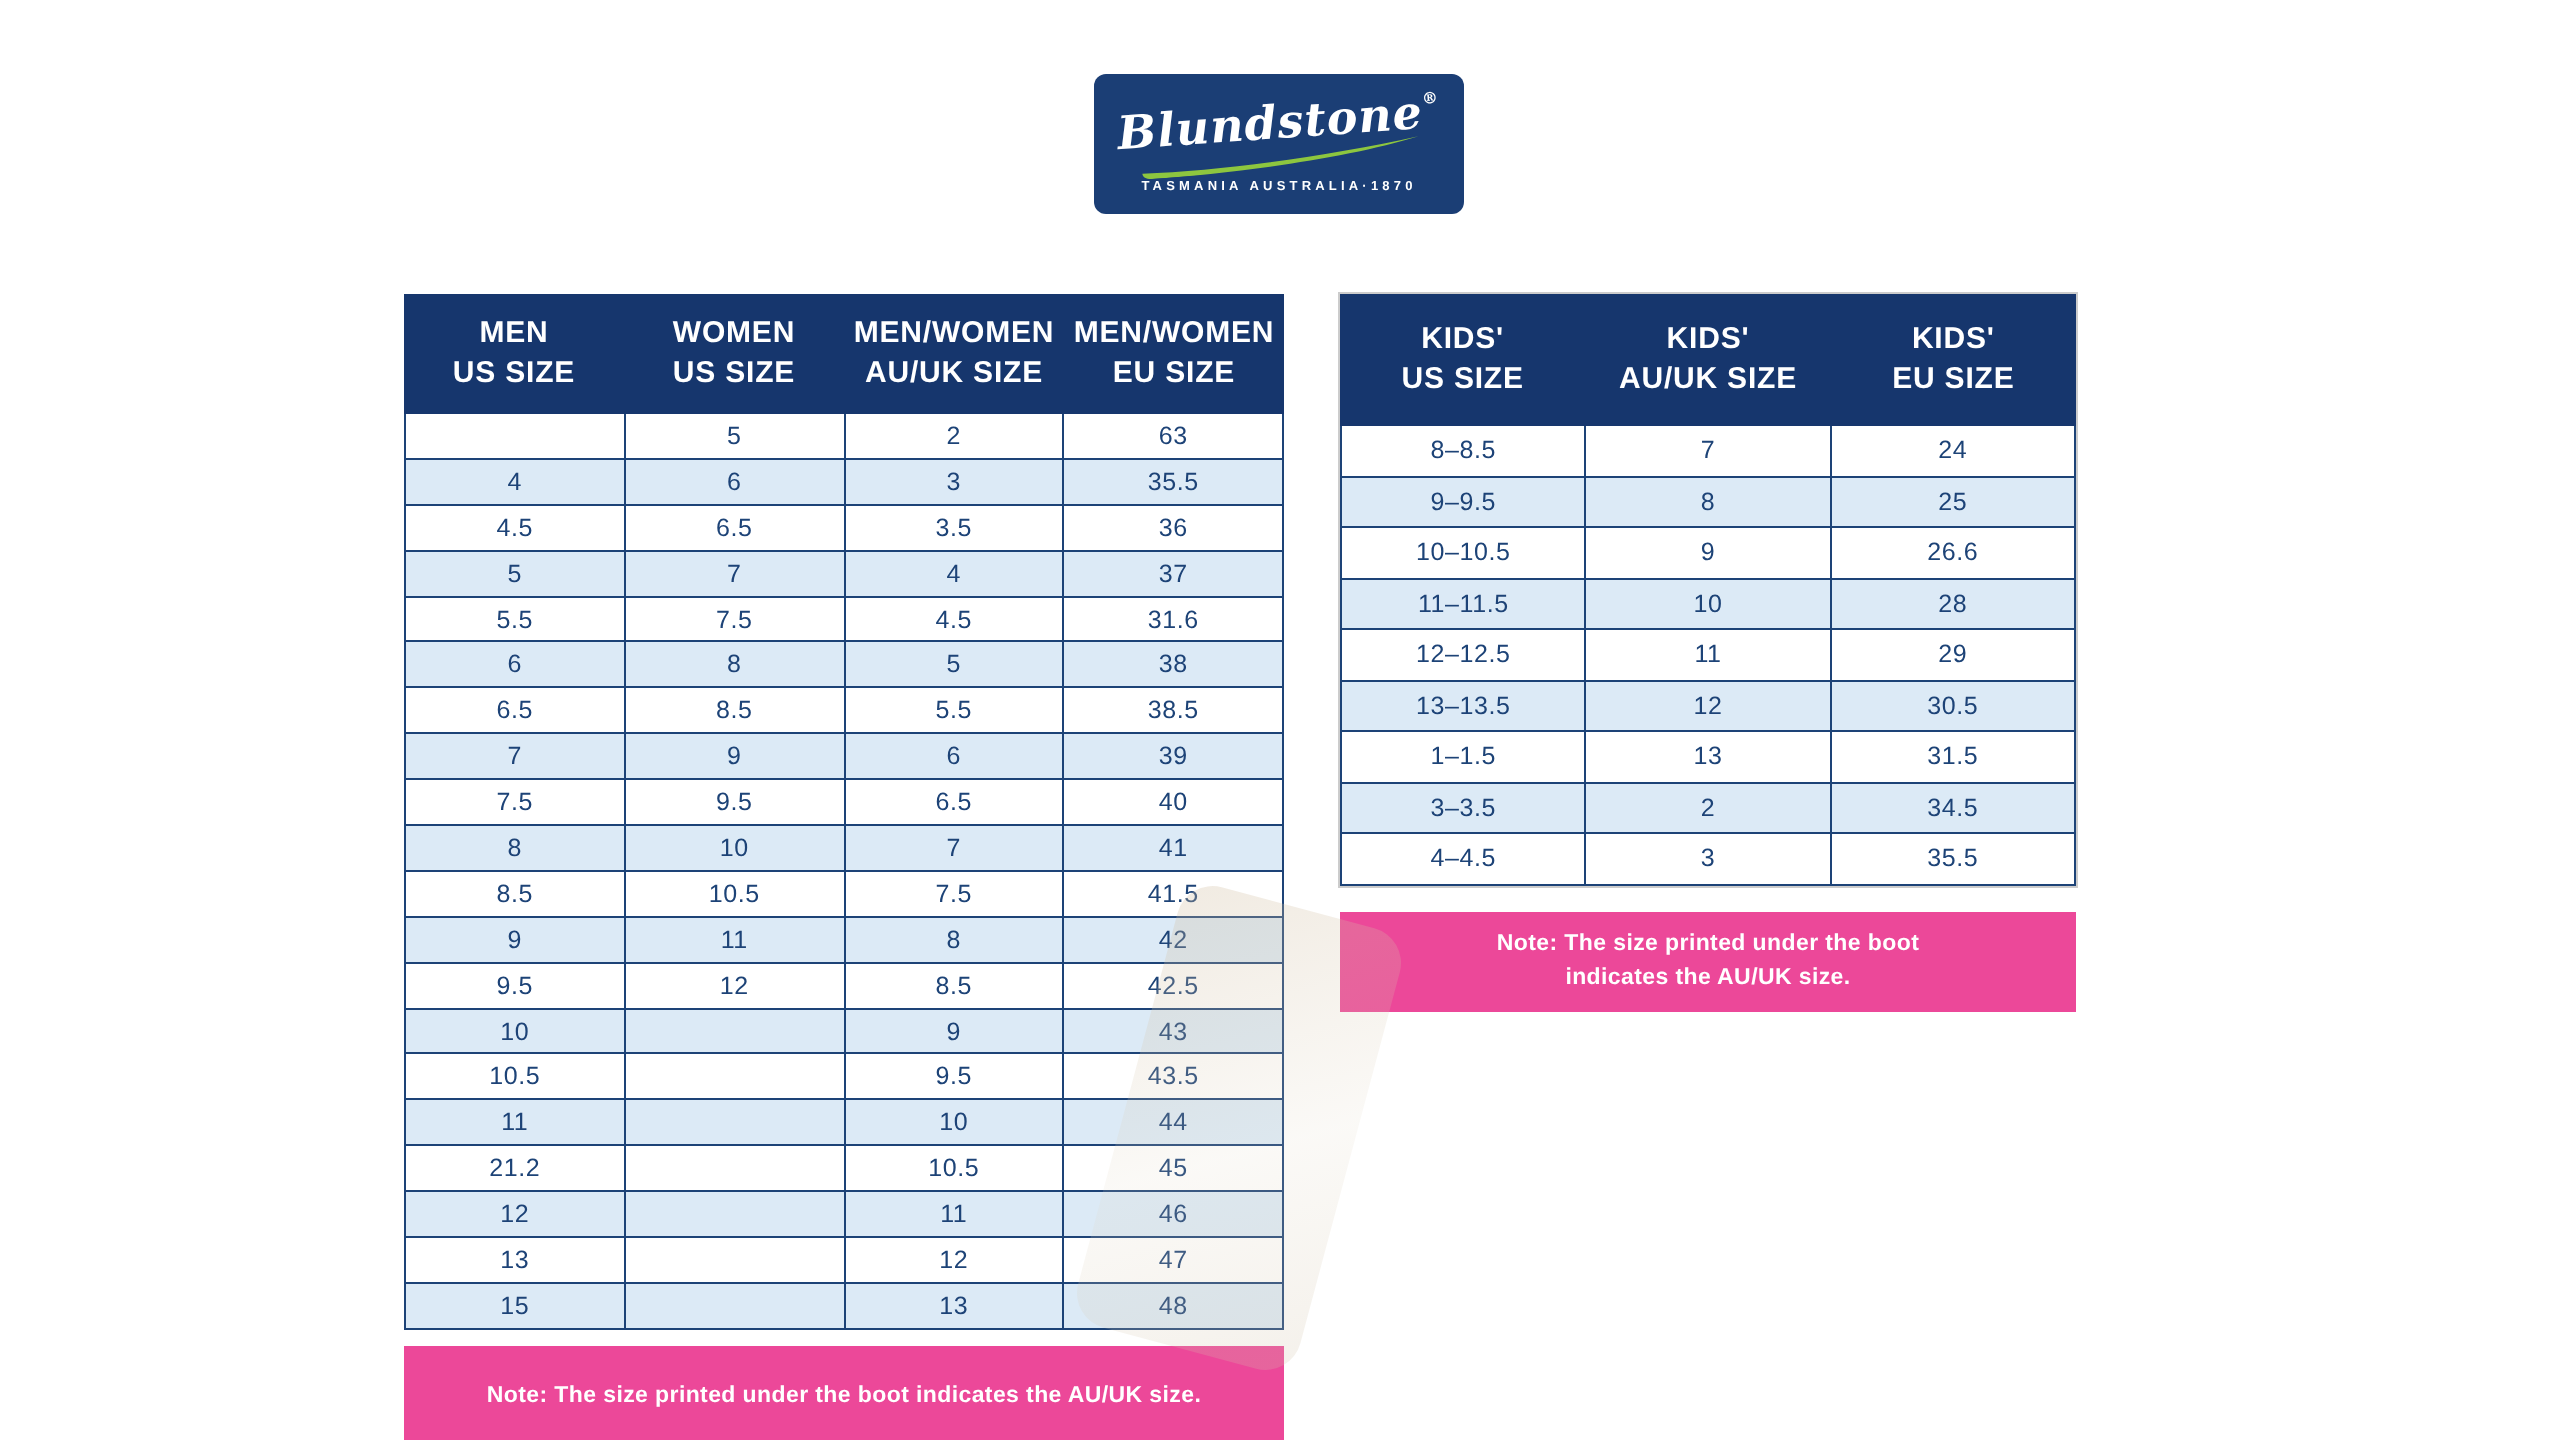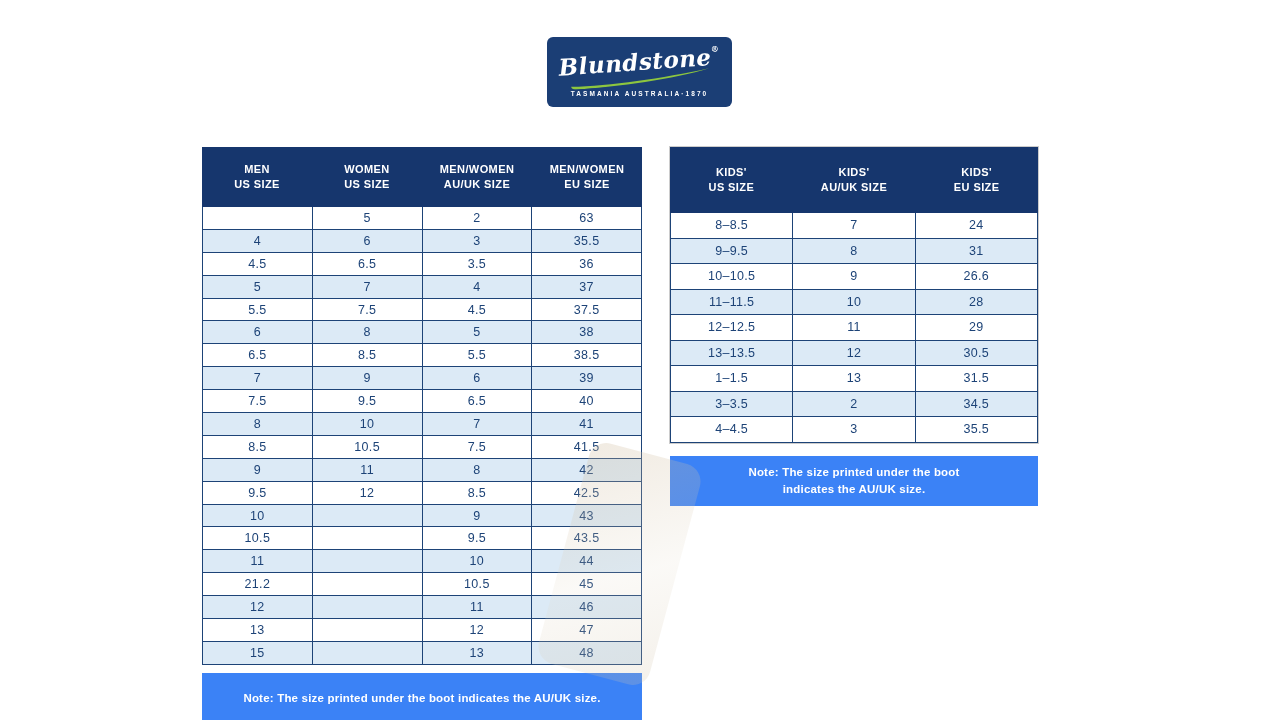--- a/index.html
+++ b/index.html
@@ -28,34 +28,34 @@
   .brand .reg { font-size: 8px; vertical-align: top; font-style: normal; }
   .swoosh { display: block; margin: -1px auto 0 auto; }
   .tagline {
     color: #ffffff; font-size: 6.5px; font-weight: bold;
     letter-spacing: 2.1px; margin-top: 5px; white-space: nowrap;
   }
 
   
   .thead {
     display: grid; background: #16366d; color: #ffffff;
-    font-weight: bold; font-size: 11px; line-height: 1.35; letter-spacing: 0.4px;
+    font-weight: bold; font-size: 15px; line-height: 1.35; letter-spacing: 0.4px;
     text-align: center; white-space: pre-line;
   }
   .th { display: flex; align-items: center; justify-content: center; padding: 4px 2px; }
   .tbody { border-left: 1px solid #1d4377; background: #ffffff; }
   .tr { display: grid; }
   .tr:nth-child(even) { background: #dceaf6; }
   .td {
     border-right: 1px solid #1d4377; border-bottom: 1px solid #1d4377;
     display: flex; align-items: center; justify-content: center;
     font-size: 12.5px; color: #1d4377; letter-spacing: 0.3px;
   }
   .note {
-    background: #3b82f6; color: #ffffff; font-weight: bold; font-size: 11.5px;
+    background: #ec4899; color: #ffffff; font-weight: bold; font-size: 11.5px;
     letter-spacing: 0.2px; text-align: center; white-space: pre-line;
     display: flex; align-items: center; justify-content: center; line-height: 1.45;
   }
 
   
   .adult-wrap { position: absolute; left: 202px; top: 147px; width: 440px; }
   .adult-wrap .thead { grid-template-columns: repeat(4, 1fr); height: 60px; }
   .adult-wrap .tr { grid-template-columns: repeat(4, 1fr); height: 22.9px; }
   .adult-note { height: 52px; margin-top: 8px; }
 
@@ -122,21 +122,21 @@
         <div class="tr">
           <div class="td">5</div>
           <div class="td">7</div>
           <div class="td">4</div>
           <div class="td">37</div>
         </div>
         <div class="tr">
           <div class="td">5.5</div>
           <div class="td">7.5</div>
           <div class="td">4.5</div>
-          <div class="td">37.5</div>
+          <div class="td">31.6</div>
         </div>
         <div class="tr">
           <div class="td">6</div>
           <div class="td">8</div>
           <div class="td">5</div>
           <div class="td">38</div>
         </div>
         <div class="tr">
           <div class="td">6.5</div>
           <div class="td">8.5</div>
@@ -237,21 +237,21 @@
       </div>
       <div class="tbody">
           <div class="tr">
             <div class="td">8–8.5</div>
             <div class="td">7</div>
             <div class="td">24</div>
           </div>
           <div class="tr">
             <div class="td">9–9.5</div>
             <div class="td">8</div>
-            <div class="td">31</div>
+            <div class="td">25</div>
           </div>
           <div class="tr">
             <div class="td">10–10.5</div>
             <div class="td">9</div>
             <div class="td">26.6</div>
           </div>
           <div class="tr">
             <div class="td">11–11.5</div>
             <div class="td">10</div>
             <div class="td">28</div>

